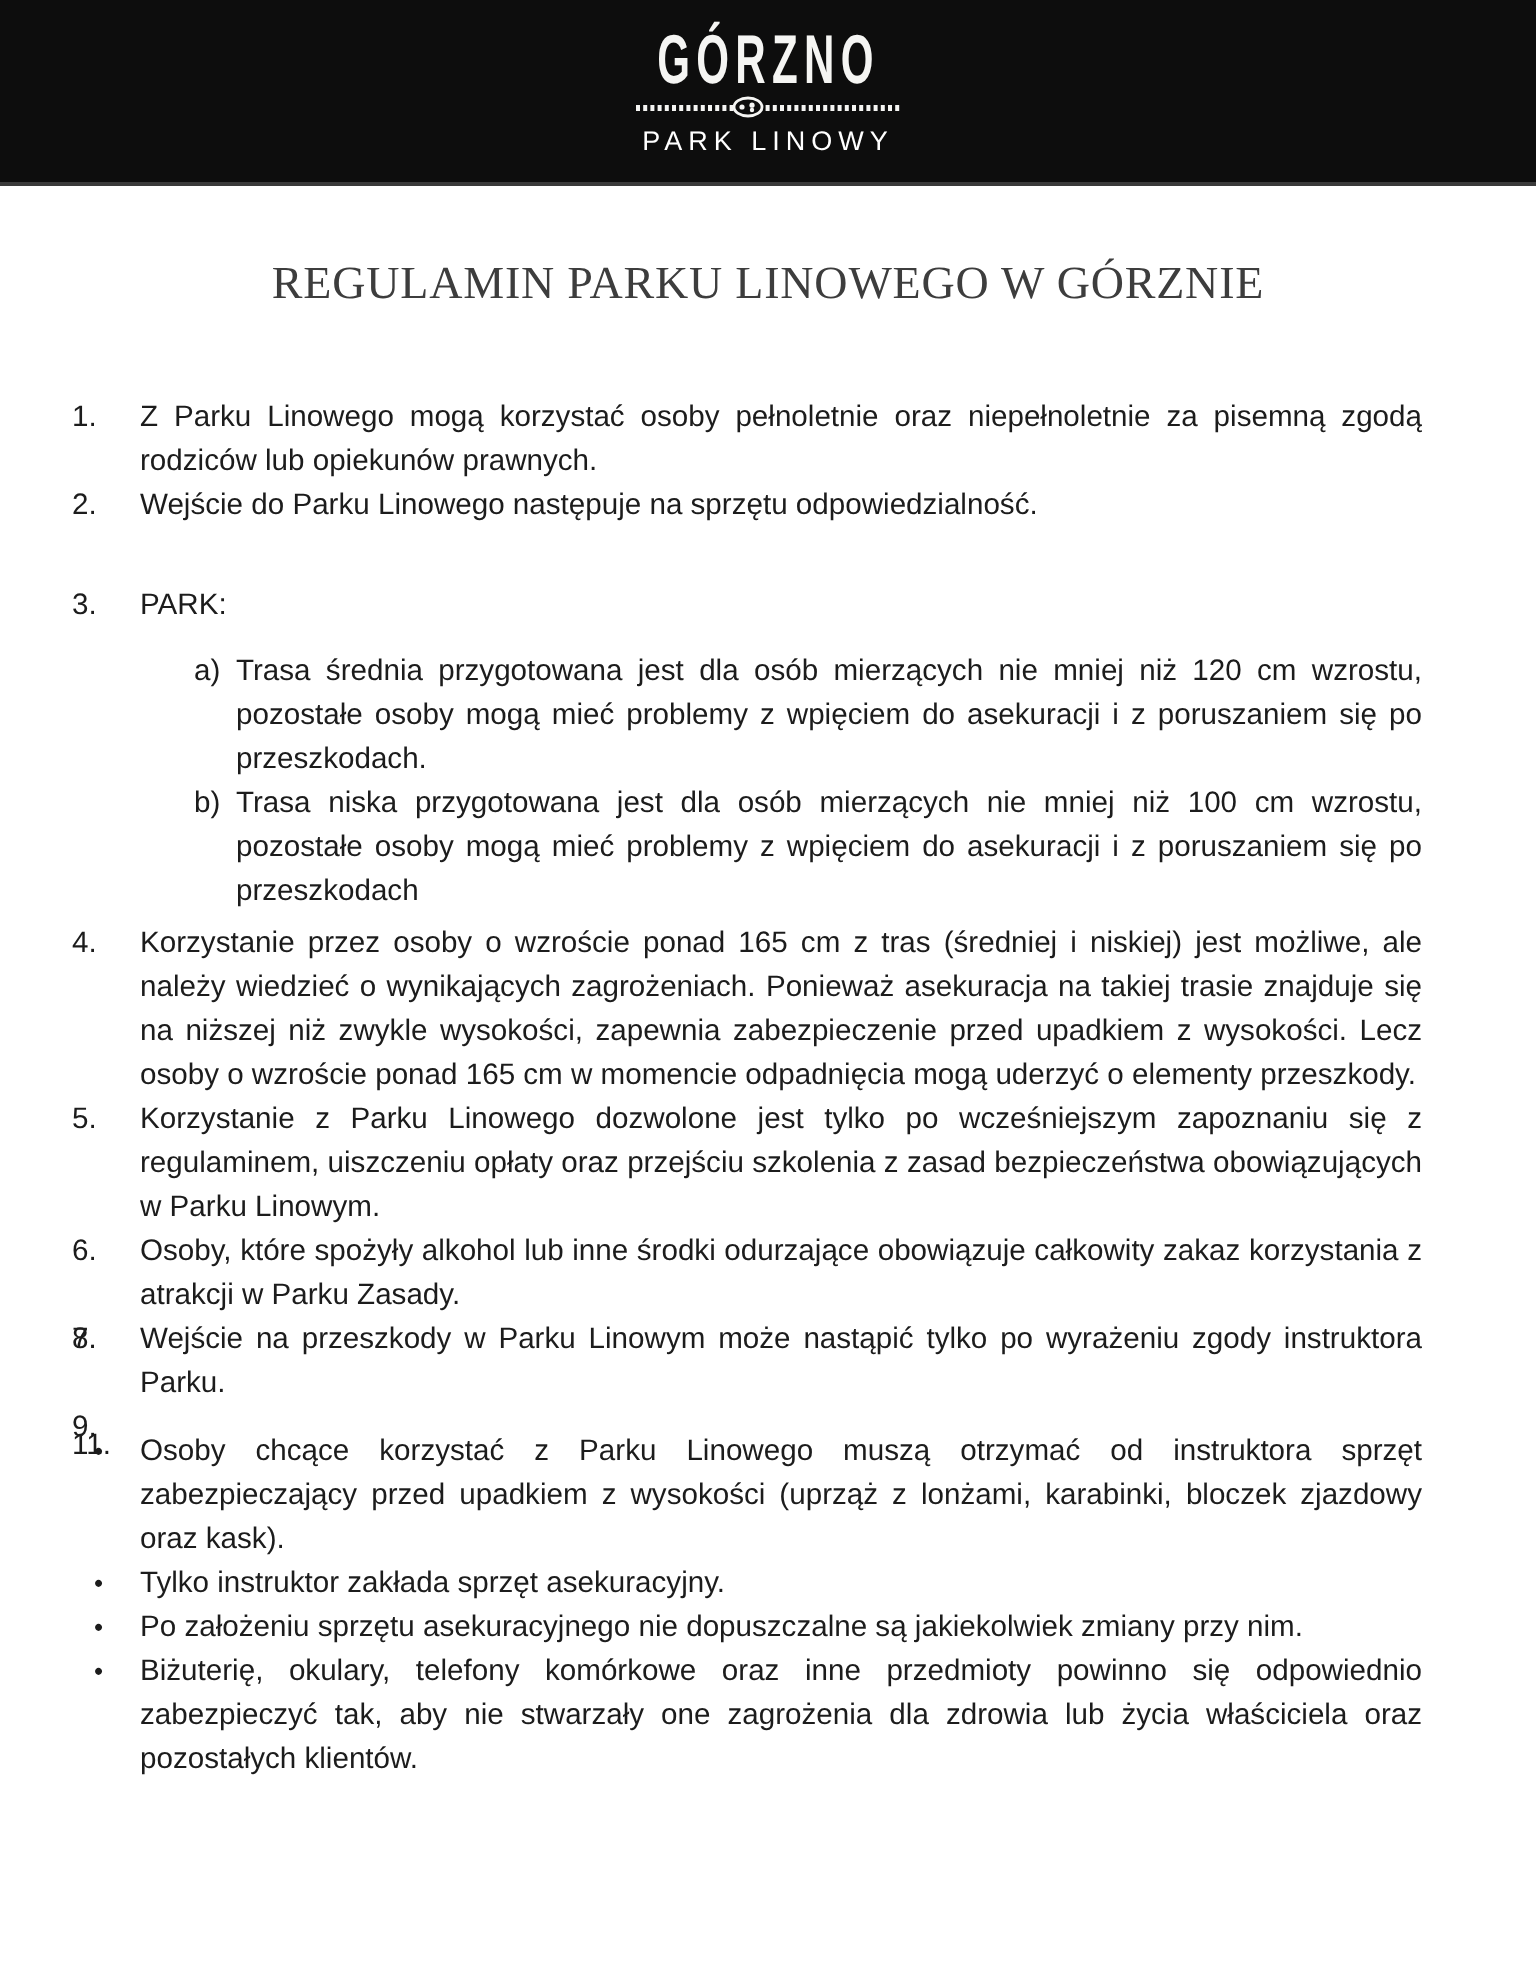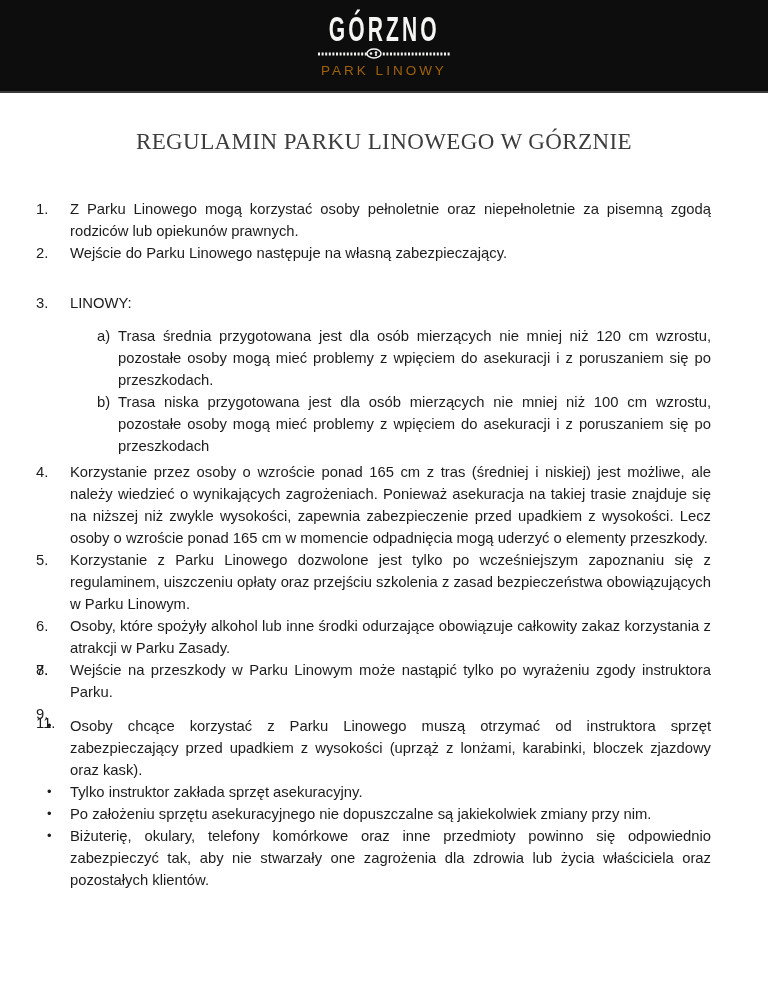--- a/index.html
+++ b/index.html
@@ -34,21 +34,21 @@
     font-weight: 600;
     letter-spacing: 4px;
     transform: scale(0.78, 1.28);
     transform-origin: center;
     line-height: 1;
     white-space: nowrap;
   }
   .logo-rope { margin-top: 4px; display: block; }
   .logo-subtitle {
     margin-top: 3px;
-    color: #a16207;
+    color: #ffffff;
     font-size: 13.5px;
     font-weight: 400;
     letter-spacing: 3px;
     white-space: nowrap;
   }
 
   
   .doc-title {
     margin-top: 36px;
     text-align: center;
@@ -136,25 +136,25 @@
 
   <main class="content">
 
     <ol class="rules">
       <li>
         <span class="num">1.</span>
         <span>Z Parku Linowego mogą korzystać osoby pełnoletnie oraz niepełnoletnie za pisemną zgodą rodziców lub opiekunów prawnych.</span>
       </li>
       <li>
         <span class="num">2.</span>
-        <span>Wejście do Parku Linowego następuje na własną zabezpieczający.</span>
+        <span>Wejście do Parku Linowego następuje na sprzętu odpowiedzialność.</span>
       </li>
       <li class="gap-before-3">
         <span class="num">3.</span>
-        <span>LINOWY:</span>
+        <span>PARK:</span>
         <ol class="sub-rules">
           <li>
             <span class="marker">a)</span>
             <span>Trasa średnia przygotowana jest dla osób mierzących nie mniej niż 120 cm wzrostu, pozostałe osoby mogą mieć problemy z wpięciem do asekuracji i z poruszaniem się po przeszkodach.</span>
           </li>
           <li>
             <span class="marker">b)</span>
             <span>Trasa niska przygotowana jest dla osób mierzących nie mniej niż 100 cm wzrostu, pozostałe osoby mogą mieć problemy z wpięciem do asekuracji i z poruszaniem się po przeszkodach</span>
           </li>
         </ol>

